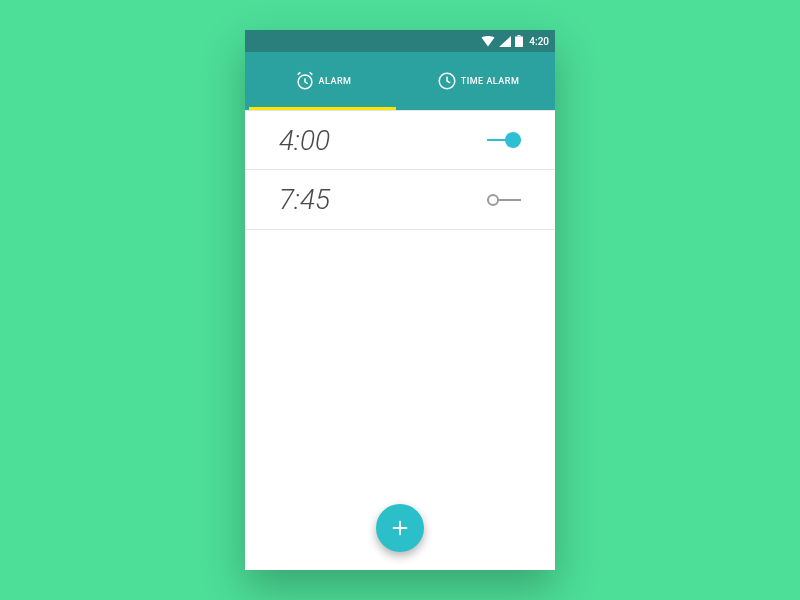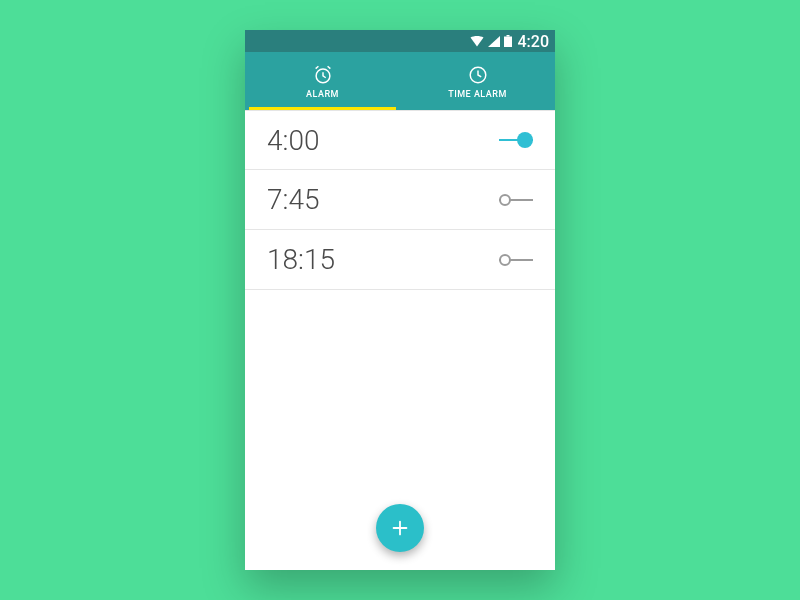--- a/index.html
+++ b/index.html
@@ -25,36 +25,36 @@
     
     .statusbar {
       height: 22px;
       background: #2a7f7d;
       display: flex;
       align-items: center;
       justify-content: flex-end;
       padding: 0 6px;
       gap: 4px;
       color: #fff;
-      font-size: 16px;
+      font-size: 10px;
       font-weight: 500;
     }
     .statusbar .time { margin-left: 2px; }
     .status-icon { display: inline-flex; }
     
     .tabbar {
       background: #2ba2a0;
       display: flex;
       align-items: stretch;
       height: 58px;
     }
     .tab {
       flex: 1;
       display: flex;
-      flex-direction: column;
+      flex-direction: row;
       align-items: center;
       justify-content: center;
       color: #fff;
       gap: 3px;
       cursor: pointer;
       position: relative;
     }
     .tab .label {
       font-size: 9px;
       letter-spacing: 0.5px;
@@ -69,23 +69,24 @@
       height: 3px;
       background: #ffe600;
     }
     .tab svg { display: block; }
     
     .list { flex: 1; background: #fff; }
     .row {
       display: flex;
       align-items: center;
       justify-content: space-between;
-      padding: 0 22px;
+      padding: 0 34px;
       height: 60px;
       border-bottom: 1px solid #e5e5e5;
+      font-style: italic;
     }
     .row:first-child { border-top: 1px solid #e5e5e5; }
     .time-text {
       font-size: 28px;
       font-weight: 300;
       color: #4a4a4a;
     }
     
     .toggle {
       width: 34px;
@@ -204,27 +205,20 @@
     </div>
 
     <div class="row">
       <span class="time-text">7:45</span>
       <div class="toggle">
         <div class="track"></div>
           <div class="knob"></div>
       </div>
     </div>
 
-    <div class="row">
-      <span class="time-text">18:15</span>
-      <div class="toggle">
-        <div class="track"></div>
-          <div class="knob"></div>
-      </div>
-    </div>
 
   </div>
 
   <div class="fab">
     <span>
       <svg width="22" height="22" viewBox="0 0 24 24" stroke="#fff" stroke-width="2" stroke-linecap="round">
         <path d="M12 5 V19"></path>
           <path d="M5 12 H19"></path>
       </svg>
     </span>

